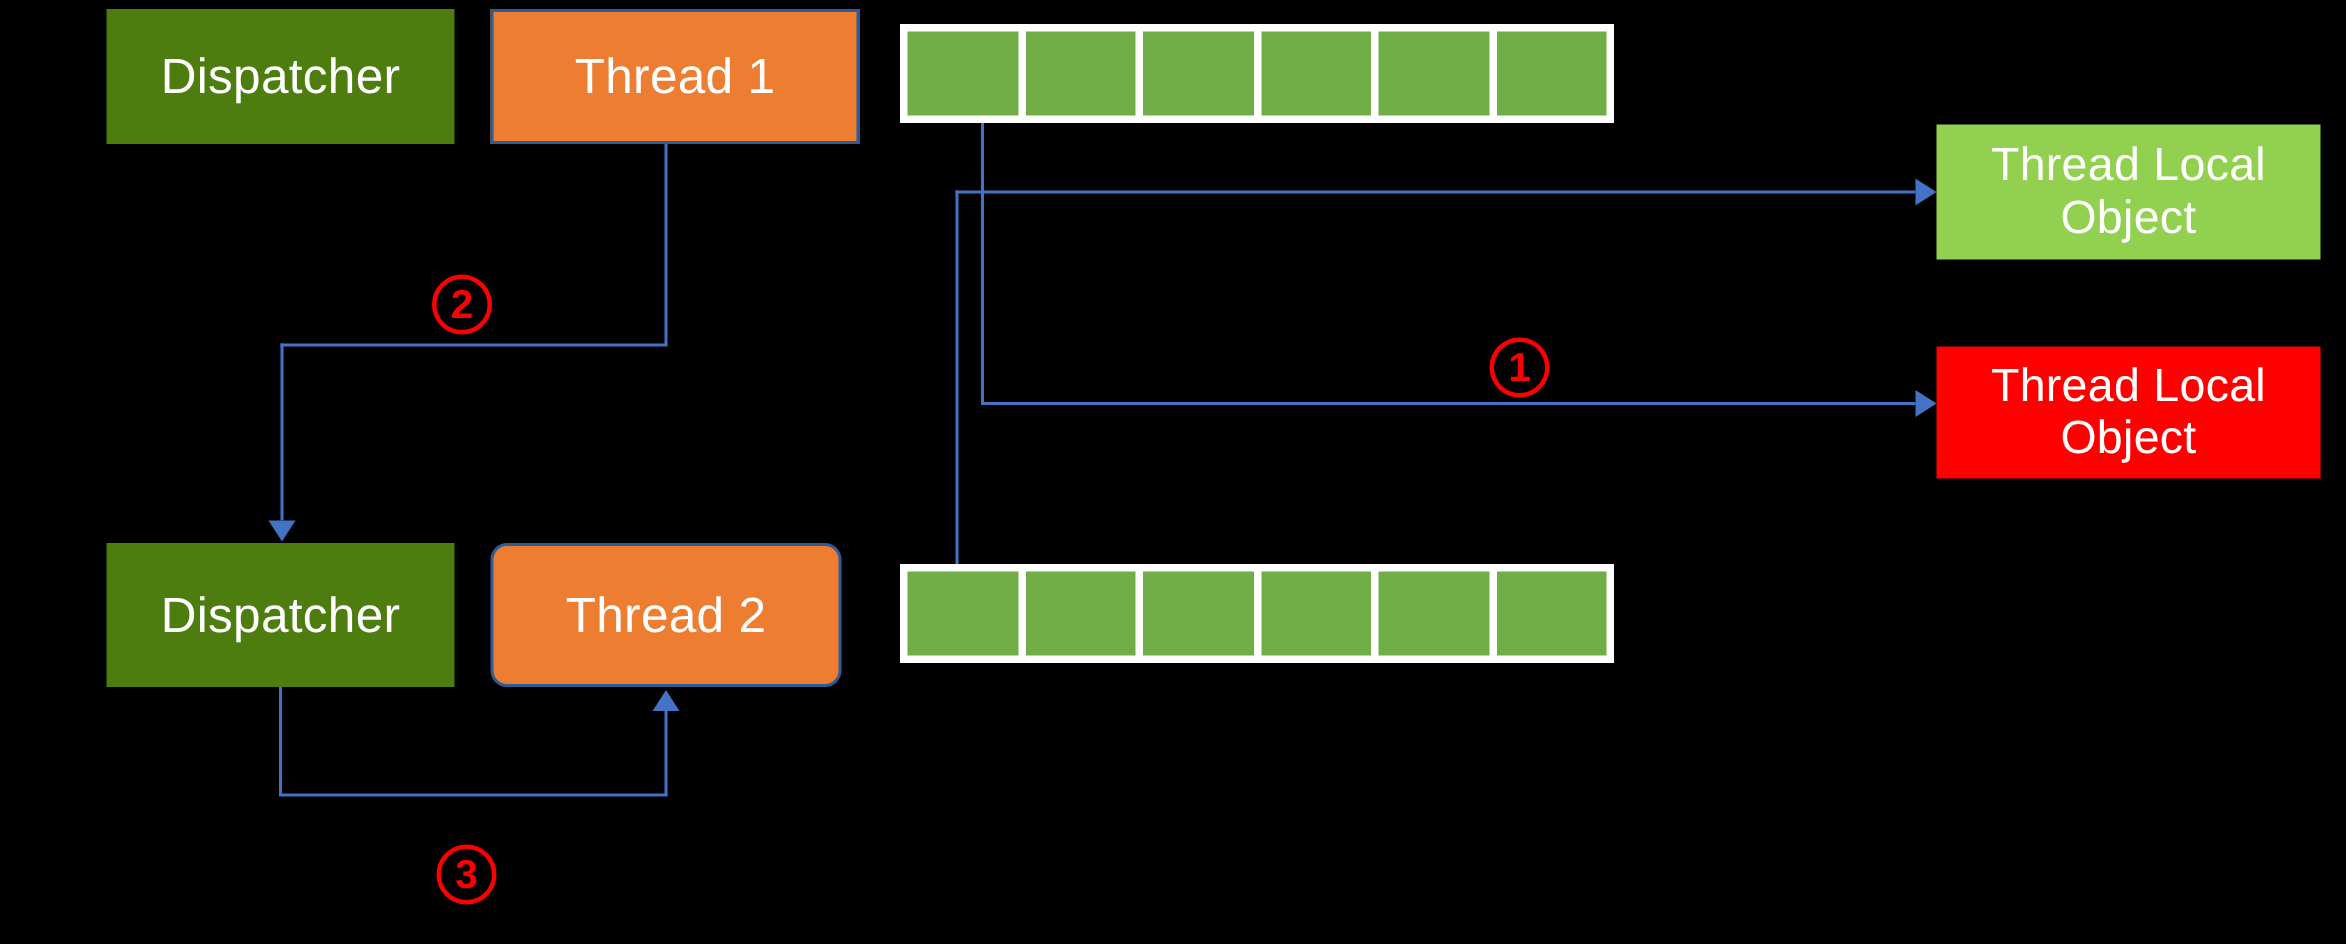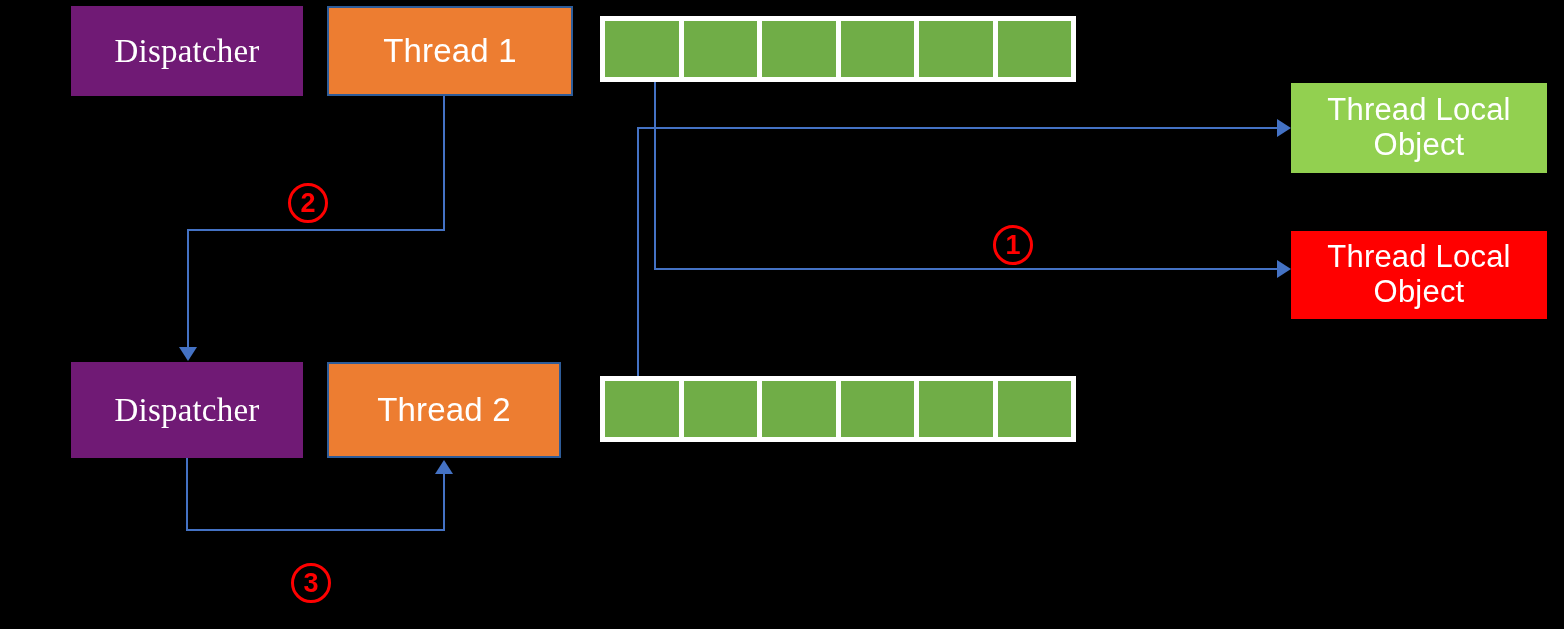--- a/index.html
+++ b/index.html
@@ -25,23 +25,22 @@
     align-items: center;
     justify-content: center;
     text-align: center;
     color: #FFFFFF;
     font-weight: 400;
     box-sizing: border-box;
     line-height: 1.12;
     letter-spacing: 0.2px;
   }
   .box-dispatcher {
-    background: #701a75;
+    background: #4d7c0f;
     font-size: 33px;
-    font-family: Liberation Serif, serif;
   }
   .box-thread {
     background: #ED7D31;
     border: 2px solid #2E5C99;
     font-size: 33px;
   }
   .box-tlo-green {
     background: #92D050;
     font-size: 31px;
   }
@@ -114,21 +113,21 @@
 <body>
 
 <div id="canvas">
 
   <div class="box box-dispatcher" style="left:71px; top:6px; width:232px; height:90px;">Dispatcher</div>
 
   <div class="box box-thread" style="left:327px; top:6px; width:246px; height:90px;">Thread 1</div>
 
   <div class="box box-dispatcher" style="left:71px; top:362px; width:232px; height:96px;">Dispatcher</div>
 
-  <div class="box box-thread" style="left:327px; top:362px; width:234px; height:96px;">Thread 2</div>
+  <div class="box box-thread" style="left:327px; top:362px; width:234px; height:96px;border-radius:11px;">Thread 2</div>
 
   <div class="array" style="left:600px; top:16px; width:476px; height:66px;">
     <div class="array-cell"></div>
     <div class="array-cell"></div>
     <div class="array-cell"></div>
     <div class="array-cell"></div>
     <div class="array-cell"></div>
     <div class="array-cell"></div>
   </div>
 

